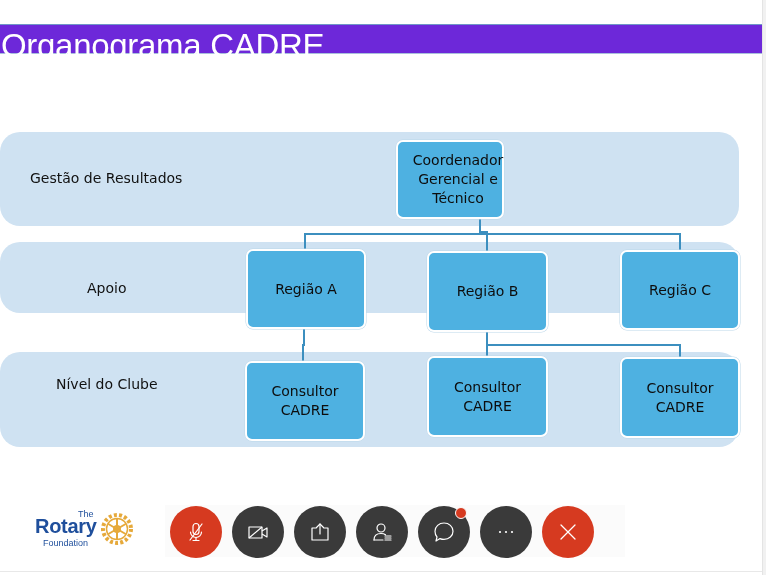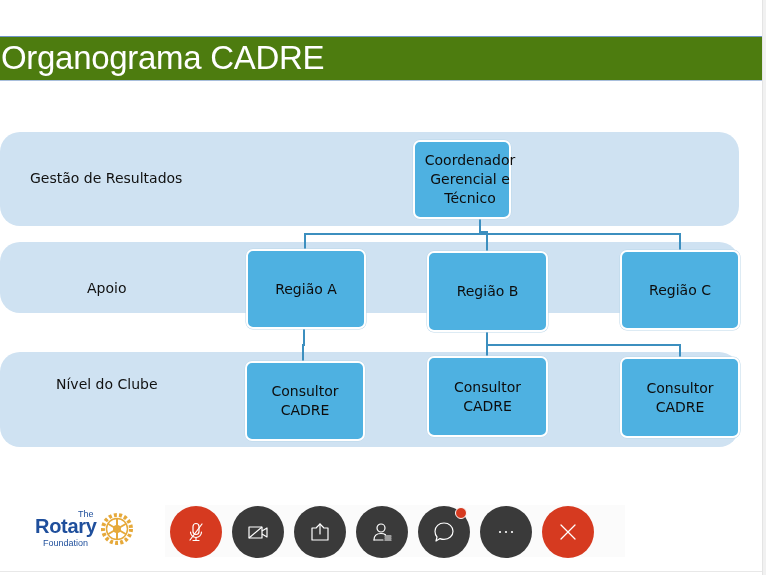--- a/index.html
+++ b/index.html
@@ -19,23 +19,23 @@
     }
     .right-edge {
       position: absolute;
       right: 0; top: 0;
       width: 3px; height: 575px;
       background: #f1f1f1;
       border-left: 1px solid #e4e4e4;
     }
     .title-bar {
       position: absolute;
-      left: 0; top: 36px;
-      width: 766px; height: 45px;
-      background: #4d7c0f;
+      left: 0; top: 24px;
+      width: 766px; height: 30px;
+      background: #6d28d9;
       border-top: 1px solid #6f95c8;
       border-bottom: 1px solid #a9bfdc;
       box-sizing: border-box;
     }
     .title-text {
       position: absolute;
       left: 1px; top: 2px;
       color: #ffffff;
       font-size: 33px;
       line-height: 38px;
@@ -167,21 +167,21 @@
   <svg class="connectors" viewBox="0 0 766 575">
     <g stroke="#3c8fbf" stroke-width="2" fill="none">
       <polyline points="480,218 480,232 487,232 487,251"></polyline>
       <polyline points="305,251 305,234 680,234 680,251"></polyline>
       <polyline points="304,328 304,345 303,345 303,362"></polyline>
       <polyline points="487,330 487,357"></polyline>
       <polyline points="487,345 680,345 680,357"></polyline>
     </g>
   </svg>
 
-  <div class="node" style="left:413px;top:140px;width:98px;height:79px;padding-left:16px;">Coordenador
+  <div class="node" style="left:396px;top:140px;width:108px;height:79px;padding-left:16px;">Coordenador
 Gerencial e
 Técnico</div>
 
   <div class="node" style="left:246px;top:249px;width:120px;height:80px;">Região A</div>
   <div class="node" style="left:427px;top:251px;width:121px;height:81px;">Região B</div>
   <div class="node" style="left:620px;top:250px;width:120px;height:80px;">Região C</div>
 
   <div class="node" style="left:245px;top:361px;width:120px;height:80px;">Consultor
 CADRE</div>
   <div class="node" style="left:427px;top:356px;width:121px;height:81px;">Consultor

